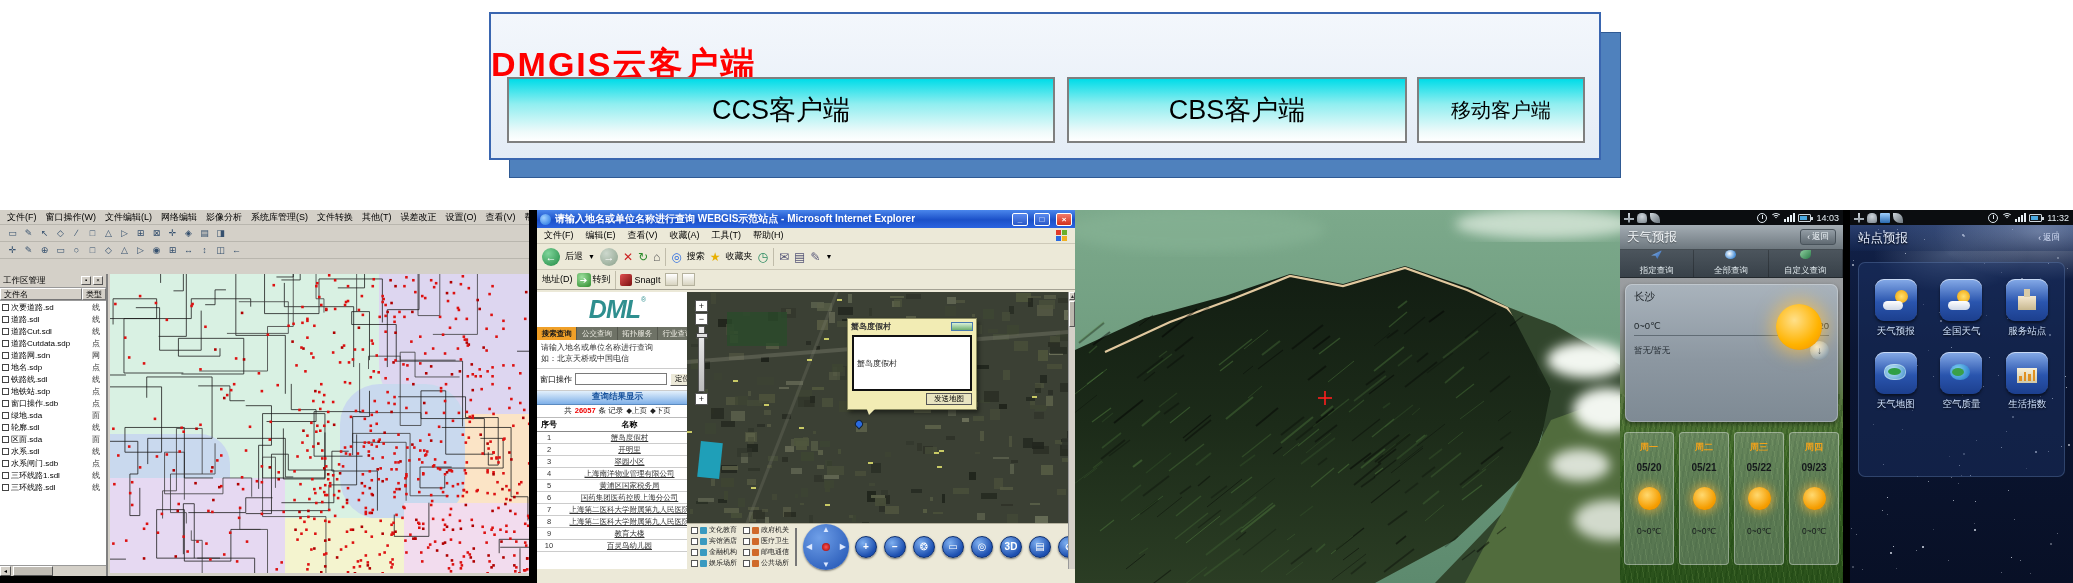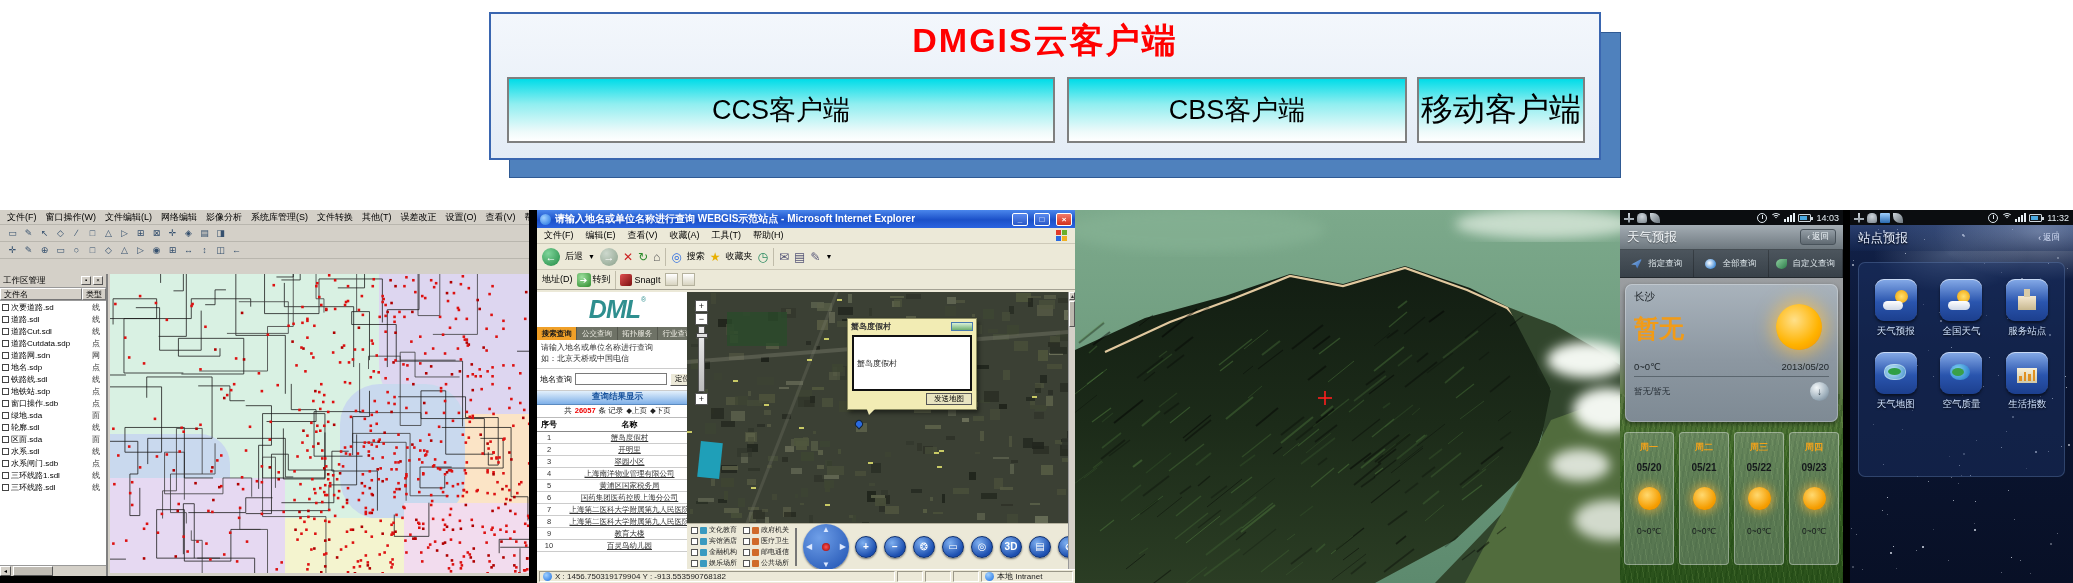--- a/index.html
+++ b/index.html
@@ -4,25 +4,25 @@
 <style>
   html,body{margin:0;padding:0;background:#fff}
   *{box-sizing:border-box}
   .canvas{position:relative;width:2073px;height:583px;background:#fff;overflow:hidden;
           font-family:"Liberation Sans","DejaVu Sans",sans-serif;color:#000}
 
   
   .dg-shadow{position:absolute;left:509px;top:32px;width:1112px;height:146px;background:#4f81bd;border:1px solid #2f5a94}
   .dg-box{position:absolute;left:489px;top:12px;width:1112px;height:148px;
           background:linear-gradient(180deg,#f3f7fc,#e4ecf6);border:2px solid #3a66b0}
-  .dg-title{position:absolute;top:4px;left:0;width:100%;text-align:center;font-size:34px;font-weight:bold;color:#f00;letter-spacing:2px}
+  .dg-title{position:absolute;top:28px;left:0;width:100%;text-align:left;font-size:34px;font-weight:bold;color:#f00;letter-spacing:2px}
   .dg-btn{position:absolute;top:63px;height:66px;border:2px solid #7f7f7f;
           background:linear-gradient(180deg,#00dce8 0%,#8feef0 40%,#eefafa 85%,#ffffff 100%);
           display:flex;align-items:center;justify-content:center;font-size:27px;color:#000}
-  .btn-ccs{left:16px;width:548px}.btn-cbs{left:576px;width:340px}.btn-mob{left:926px;width:168px;font-size:32px}
+  .btn-ccs{left:16px;width:548px}.btn-cbs{left:576px;width:340px}.btn-mob{left:926px;width:168px;font-size:20px}
 
   
   .screens{position:absolute;left:0;top:210px;width:2073px;height:373px;background:#000}
   .panel{position:absolute;top:0;overflow:hidden}
 
   
   #gis{left:0;width:529px;height:366px;background:#d4d0c8;font-size:9.5px}
   .g-title{height:15px;background:linear-gradient(90deg,#0a246a,#5a86c8);color:#fff;display:flex;align-items:center;padding:0 2px;gap:3px;font-weight:bold;font-size:9px}
   .g-appicon{width:10px;height:10px;border-radius:2px;background:linear-gradient(135deg,#49c8c0,#1a54a8);flex:0 0 auto}
   .g-title-text{flex:1;white-space:nowrap;overflow:hidden}
@@ -156,21 +156,21 @@
   .battery::after{content:"";position:absolute;right:-3px;top:2px;width:2px;height:3px;background:#cfd8de}
   .battery i{position:absolute;left:1px;top:1px;bottom:1px;width:7px;background:#4aa8e0}
   .p-time{font-size:9px;color:#e8f0f5;margin-left:2px}
 
   
   #phone1{left:1620px;width:223px;height:373px;background:#15181b}
   .p-head{height:25px;background:linear-gradient(180deg,#a4adb4,#6e787f);display:flex;align-items:center;justify-content:space-between;padding:0 7px;border-bottom:1px solid #454d53}
   .p-head-title{font-size:12.5px;color:#f4f8fa;text-shadow:0 1px 1px rgba(0,0,0,.4)}
   .backbtn{height:16px;padding:0 6px;border-radius:3px;background:linear-gradient(#939da5,#5f6971);border:1px solid #49535b;color:#eef4f8;font-size:8.5px;display:flex;align-items:center;gap:2px}
   .p-tabs{height:28px;background:linear-gradient(180deg,#4c555d,#384149);display:flex;border-bottom:1px solid #23292e}
-  .ptab{flex:1;display:flex;flex-direction:row;align-items:center;justify-content:center;font-size:8.5px;color:#dde6ea;gap:6px;border-right:1px solid rgba(0,0,0,.25)}
+  .ptab{flex:1;display:flex;flex-direction:column;align-items:center;justify-content:center;font-size:8.5px;color:#dde6ea;gap:6px;border-right:1px solid rgba(0,0,0,.25)}
   .pticon{width:11px;height:10px;border-radius:2px}
   .ptab:nth-child(1) .pticon{background:linear-gradient(135deg,#8fc0f0,#2a5aa8);clip-path:polygon(0 60%,100% 0,55% 100%,40% 65%)}
   .ptab:nth-child(2) .pticon{background:radial-gradient(circle at 40% 40%,#fff,#4a90d8 70%);border-radius:50%}
   .ptab:nth-child(3) .pticon{background:linear-gradient(135deg,#8fd0a0,#2a7a48);border-radius:50% 0 50% 50%}
   .p-body{position:absolute;left:0;right:0;top:68px;bottom:0;
     background:linear-gradient(180deg,#9b9ea1 0%,#8f9396 14%,#7d8878 26%,#5c7a42 40%,#416a2a 55%,#335c20 75%,#2a511b 100%)}
   .grass{position:absolute;left:0;right:0;top:38%;bottom:0;
     background:repeating-linear-gradient(100deg,rgba(20,60,10,.25) 0 2px,transparent 2px 5px),
                repeating-linear-gradient(80deg,rgba(180,220,130,.12) 0 1px,transparent 1px 6px)}
   .w-card{position:absolute;left:5px;right:5px;top:6px;height:138px;border-radius:7px;
@@ -1173,21 +1173,21 @@
           <span class="stab active">搜索查询</span>
               <span class="stab">公交查询</span>
               <span class="stab">拓扑服务</span>
               <span class="stab">行业查询</span>
             </div>
           <div class="hint">
             <div>请输入地名或单位名称进行查询</div>
             <div>如：北京天桥或中国电信</div>
           </div>
           <div class="srch">
-            <span>地名查询</span>
+            <span>窗口操作</span>
             <span class="sin"></span>
             <span class="loc">定位</span>
           </div>
           <div class="rhead">
             <span>查询结果显示</span>
             <span class="dd">▼</span>
           </div>
           <div class="rinfo">
             <span>共</span>
               <span class="red">26057</span>
@@ -1615,33 +1615,20 @@
               <span class="rbtn">▤</span>
               <span class="rbtn">⊘</span>
             </div>
         </div>
       </div>
 
       <div class="b-scroll">
         <div class="sb">▲</div>
         <div class="thumb"></div>
       </div>
-      <div class="b-status">
-        <div class="b-cell main">
-          <span class="b-ieicon" style="width:9px;height:9px"></span>
-          <span>X : 1456.750319179904   Y : -913.553590768182</span>
-        </div>
-        <div class="b-cell tiny"></div>
-          <div class="b-cell tiny"></div>
-          <div class="b-cell tiny"></div>
-        <div class="b-cell zone">
-          <span class="globe-ico"></span>
-          <span>本地 Intranet</span>
-        </div>
-      </div>
     </div>
 
     <div class="panel" id="terrain">
       <svg viewBox="0 0 545 373" preserveAspectRatio="none">
         <defs>
           <linearGradient id="tSky" x1="0" y1="0" x2="0" y2="1">
             <stop offset="0" stop-color="#7ca98b"></stop>
               <stop offset="1" stop-color="#5d8a6e"></stop>
           </linearGradient>
           <linearGradient id="tMtn" x1="0" y1="0" x2="0" y2="1">
@@ -1887,21 +1874,20 @@
         </span>
           <span class="ptab">
           <span class="pticon"></span>
           <span>自定义查询</span>
         </span>
         </div>
       <div class="p-body">
         <div class="grass"></div>
         <div class="w-card">
           <div class="w-city">长沙</div>
-          <div class="w-cond">暂无</div>
           <div class="w-sun"></div>
           <div class="w-row">
             <span>0~0℃</span>
             <span>2013/05/20</span>
           </div>
           <div class="w-wind">
             <span>暂无/暂无</span>
             <span class="w-windico">↓</span>
           </div>
         </div>

